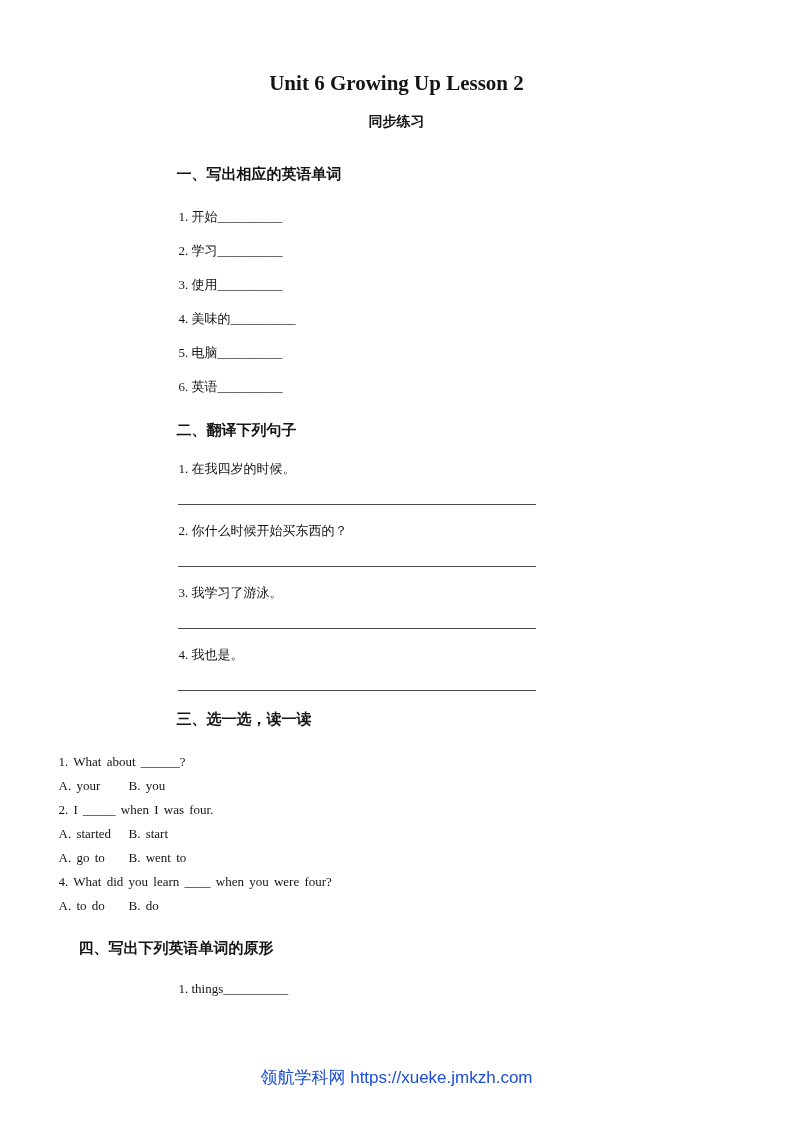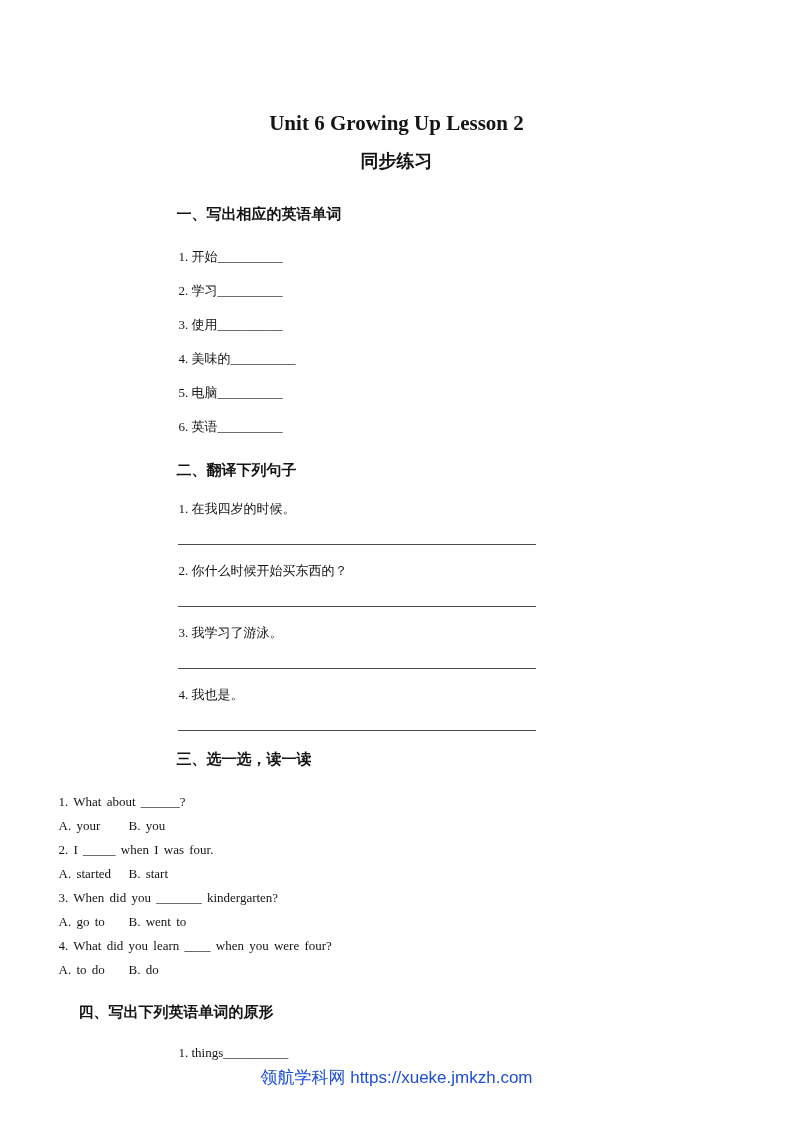--- a/index.html
+++ b/index.html
@@ -5,34 +5,34 @@
   html, body { margin: 0; padding: 0; background: #ffffff; }
   .page {
     position: relative;
     width: 676px;
     height: 1122px;
     margin: 0 auto;
     background: #ffffff;
     color: #141414;
     font-family: "Liberation Serif", "DejaVu Serif", serif;
     box-sizing: border-box;
-    padding-top: 112px;
+    padding-top: 72px;
     overflow: hidden;
   }
   .title {
     text-align: center;
     font-weight: bold;
     font-size: 21px;
     line-height: 22px;
     font-family: "Liberation Serif", "DejaVu Serif", serif;
   }
   .subtitle {
     text-align: center;
     font-weight: bold;
-    font-size: 18px;
+    font-size: 14px;
     line-height: 21px;
     margin-top: 17px;
     font-family: "Liberation Sans", "DejaVu Sans", sans-serif;
   }
   .heading {
     margin: 0 0 0 118px;
     font-weight: bold;
     font-size: 15px;
     line-height: 21px;
     font-family: "Liberation Sans", "DejaVu Sans", sans-serif;
@@ -114,21 +114,20 @@
     <div class="heading h3x">三、选一选，读一读</div>
     <div class="s3-rows">
       <div class="s3-row">1. What about ______?</div>
       <div class="s3-row">
         <span class="opt-a">A. your</span><span>B. you</span>
       </div>
       <div class="s3-row">2. I _____ when I was four.</div>
       <div class="s3-row">
         <span class="opt-a">A. started</span><span>B. start</span>
       </div>
-      <div class="s3-row">3. When did you _______ kindergarten?</div>
       <div class="s3-row">
         <span class="opt-a">A. go to</span><span>B. went to</span>
       </div>
       <div class="s3-row">4. What did you learn ____ when you were four?</div>
       <div class="s3-row">
         <span class="opt-a">A. to do</span><span>B. do</span>
       </div>
     </div>
   </div>
 

